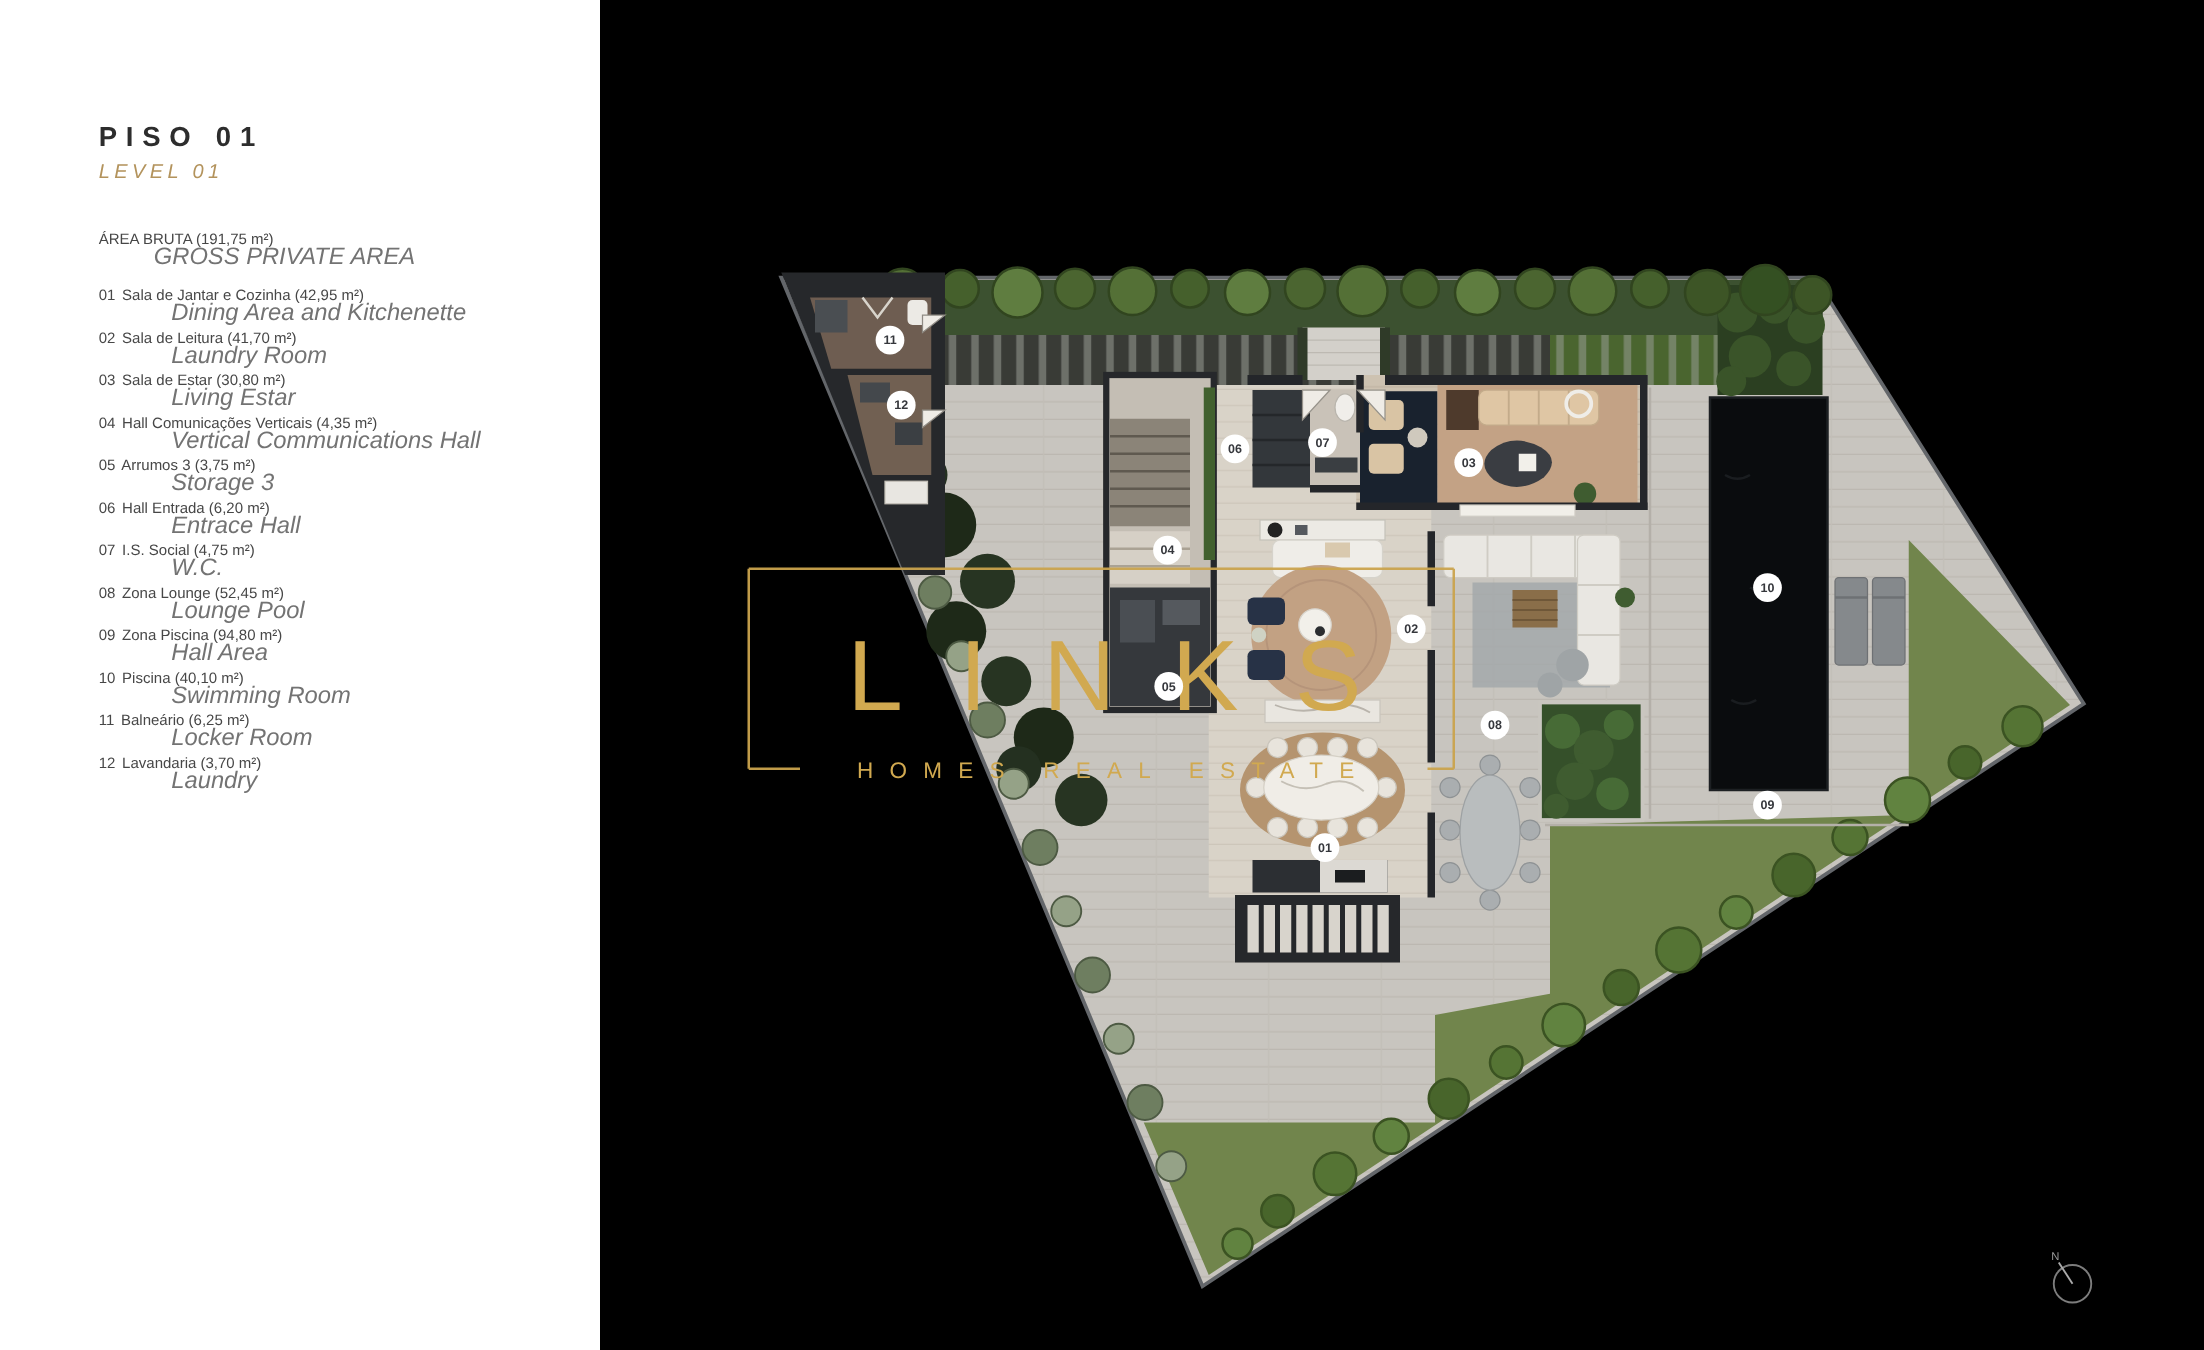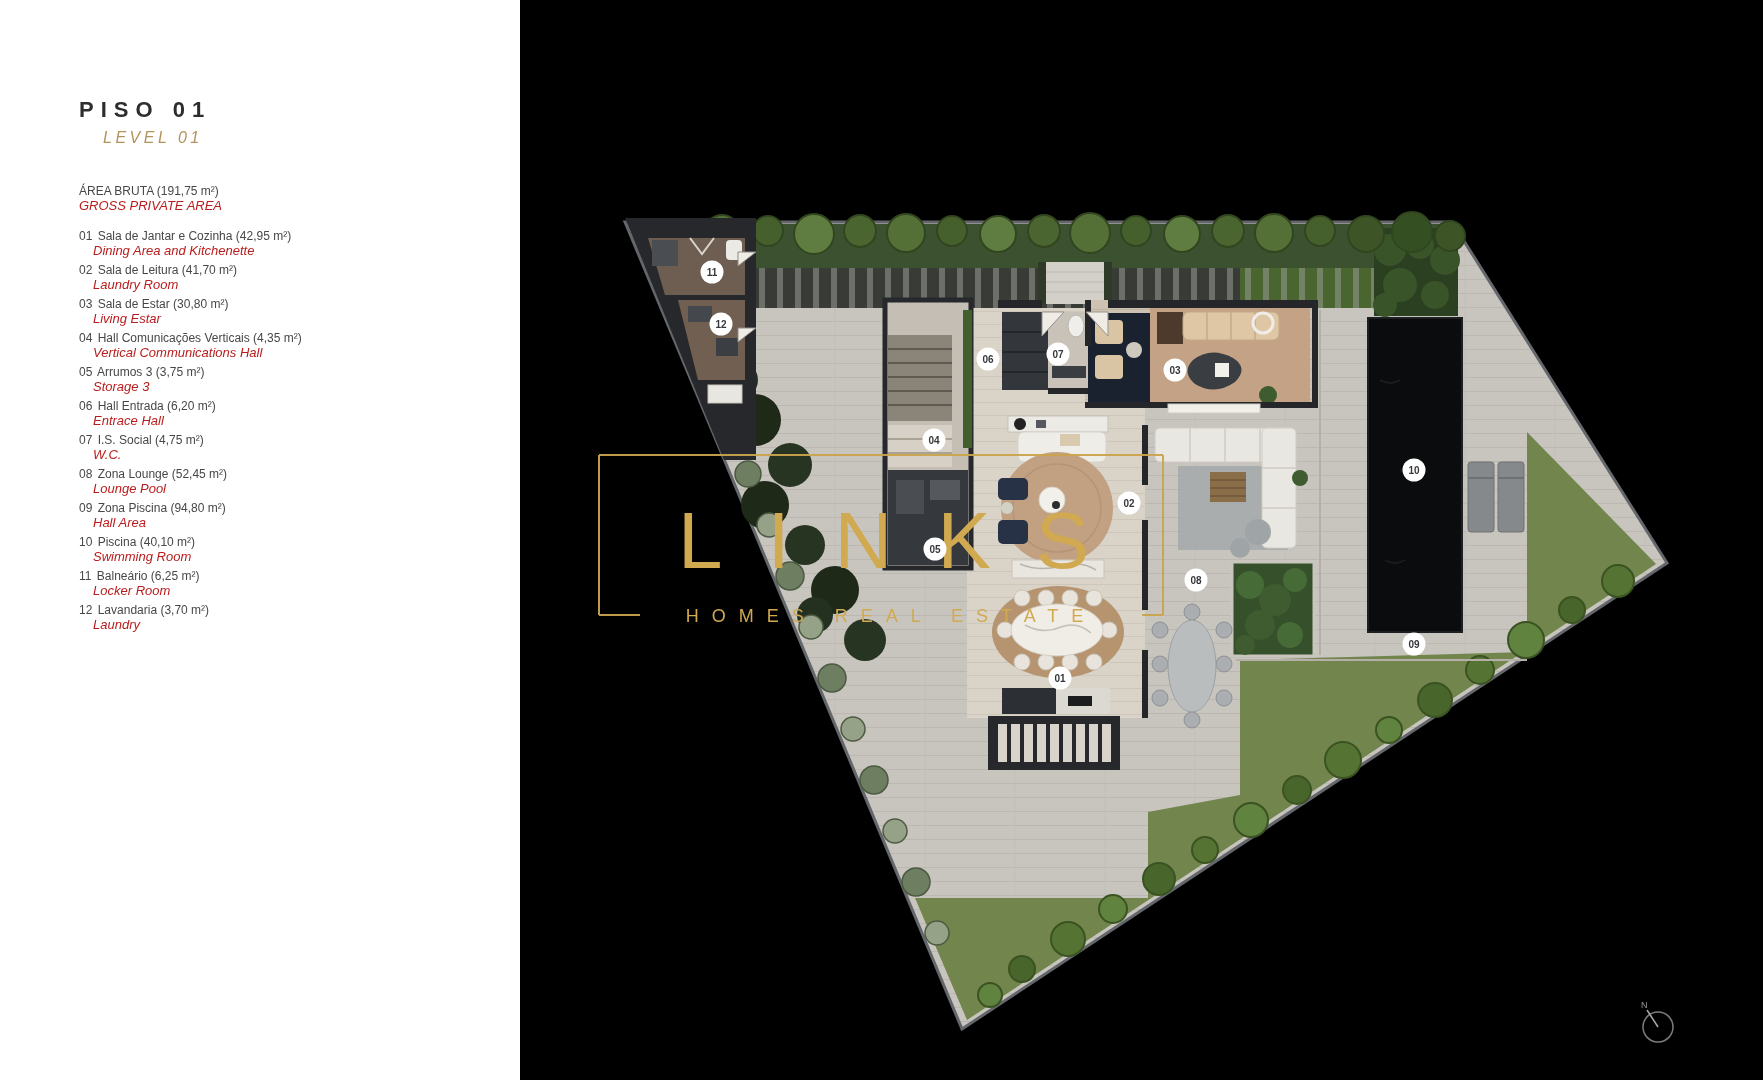--- a/index.html
+++ b/index.html
@@ -2,34 +2,34 @@
 <html><head>
 <meta charset="utf-8">
 <style>
   html,body{margin:0;padding:0;}
   body{
     width:1763px;height:1080px;position:relative;overflow:hidden;
     background:#000;font-family:"Liberation Sans", sans-serif;
   }
   
   .panel{
-    position:absolute;left:0;top:0;width:520px;height:1080px;
+    position:absolute;left:0;top:0;width:480px;height:1080px;
     background:#ffffff;z-index:2;
   }
   .panel .title{
     position:absolute;left:79px;top:97px;
     font-size:22px;font-weight:700;letter-spacing:7px;color:#2d2d2d;
   }
   .panel .subtitle{
     position:absolute;left:79px;top:129px;
-    font-size:16px;font-style:italic;letter-spacing:3.5px;color:#b3935c;margin-left:24px;
+    font-size:16px;font-style:italic;letter-spacing:3.5px;color:#b3935c;
   }
   .area-block{position:absolute;left:79px;top:184px;}
   .pt-line{font-size:12px;color:#474747;line-height:15px;}
-  .en-line{font-size:13px;font-style:italic;color:#b91c1c;line-height:14px;padding-left:14px;}
+  .en-line{font-size:19px;font-style:italic;color:#737373;line-height:14px;padding-left:14px;margin-left:44px;}
   .legend{position:absolute;left:79px;top:229px;}
   .legend .room{margin-bottom:5px;height:29px;}
   .legend .num{margin-right:2px;}
   
   .plan-wrap{position:absolute;left:520px;top:0;width:1243px;height:1080px;background:#000;}
   svg text{font-family:"Liberation Sans", sans-serif;}
   .marker-circle{fill:#ffffff;}
   .marker-text{font-size:10px;font-weight:700;fill:#35373c;text-anchor:middle;}
 </style>
 </head>

